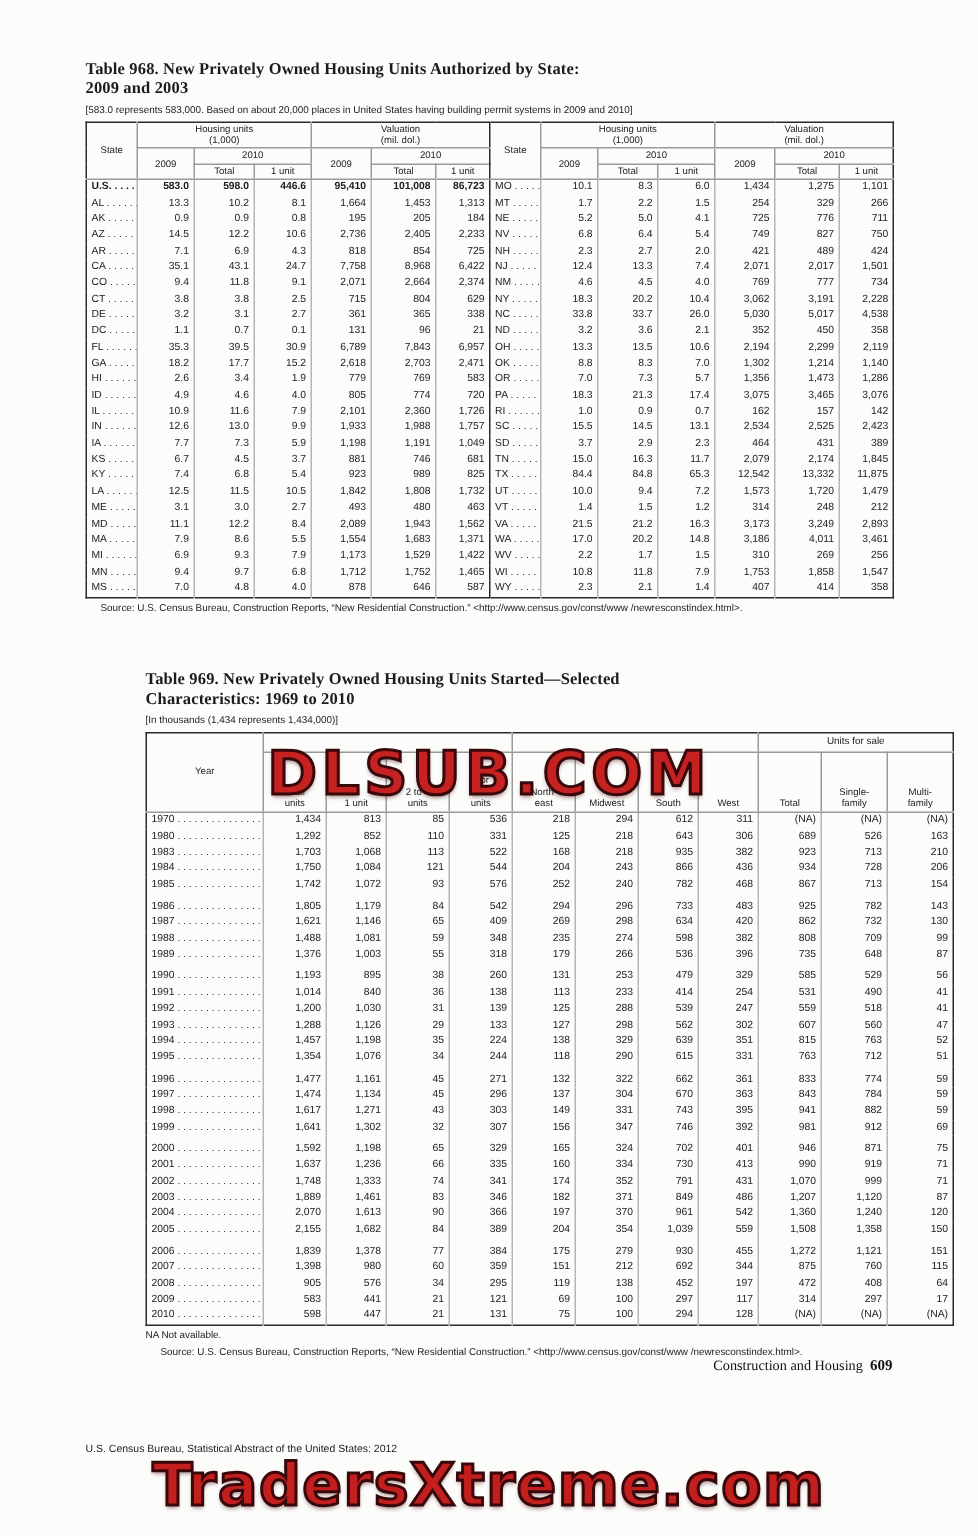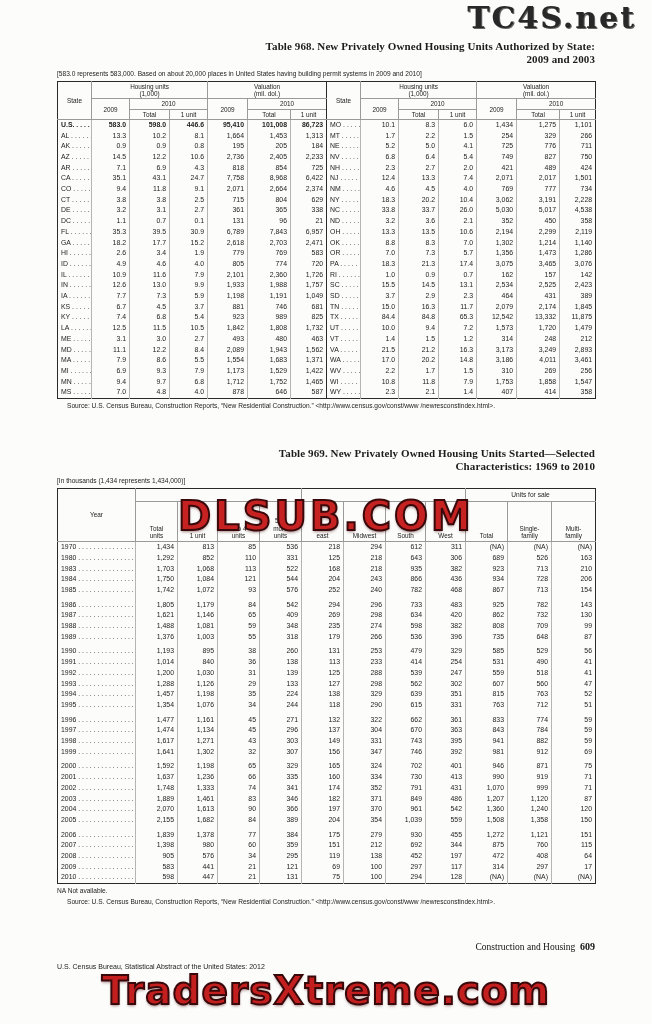--- a/index.html
+++ b/index.html
@@ -6,24 +6,24 @@
   html,body { margin:0; padding:0; background:#ffffff; }
   .page {
     position:relative; width:652px; height:1024px; margin:0 auto;
     background:#fcfcfa; overflow:hidden;
     font-family:"Liberation Sans", sans-serif; color:#1c1c1c;
   }
   .content { position:absolute; left:57px; top:0; width:538px; }
 
   .tbl-title {
     font-family:"Liberation Serif", serif; font-weight:bold;
-    font-size:11px; line-height:13px; margin:0; letter-spacing:.1px;text-align:right;
+    font-size:11px; line-height:13px; margin:0; letter-spacing:.1px;
   }
   .sec968 { margin-top:40px; }
-  .sec969 { margin-top:37px; }
+  .sec969 { margin-top:37px;margin-left:40px; }
   .bracket-note { font-size:6.6px; line-height:8px; margin:4px 0 3px 0; }
 
   table { border-collapse:collapse; table-layout:fixed; width:538px; }
   .t968, .t969 { border:1px solid #2a2a2a; }
   th, td { font-weight:normal; padding:0; overflow:hidden; }
   thead th {
     font-size:6.4px; line-height:7.2px; text-align:center; vertical-align:middle;
     border-left:1px solid #9a9a9a; border-bottom:1px solid #9a9a9a;
     padding:1px 1px; white-space:pre-line;
   }
@@ -36,21 +36,21 @@
   .h2 { border-left:1px solid #2a2a2a !important; }
   td.gs { padding-top:4px; }
   .t969 thead tr:nth-child(2) th { vertical-align:bottom; height:40px; padding-bottom:2px; }
   .t969 thead tr:first-child th { height:13px; }
   .spanner { font-size:6.6px; }
 
   .source { font-size:6.6px; line-height:8px; margin:3px 0 0 0; text-indent:10px; max-width:460px; }
   .na-note { font-size:6.6px; line-height:8px; margin:3px 0 0 0; }
 
   .running-foot {
-    position:absolute; top:941px; right:57px; text-align:left;
+    position:absolute; top:905px; right:57px; text-align:left;
     font-family:"Liberation Serif", serif; font-size:9.5px; color:#111;
   }
   .running-foot .pagenum { font-weight:bold; font-size:10px; }
   .citation { position:absolute; top:963px; left:57px; font-size:7px; color:#222; }
 
   .wm { position:absolute; font-weight:bold; z-index:5; pointer-events:none; white-space:nowrap; }
   .wm-top {
     top:0px; right:16px;
     font-family:"DejaVu Serif","Liberation Serif",serif;
     font-size:30px; letter-spacing:2px; color:#191919; opacity:.93;
@@ -1036,16 +1036,15 @@
       <p class="source">Source: U.S. Census Bureau, Construction Reports, “New Residential Construction.” &lt;http://www.census.gov/const/www /newresconstindex.html&gt;.</p>
     </section>
 
   </div>
 
   <div class="running-foot">
     <span>Construction and Housing</span>&nbsp;&nbsp;<span class="pagenum">609</span>
   </div>
   <div class="citation">U.S. Census Bureau, Statistical Abstract of the United States: 2012</div>
 
-  <div class="wm wm-top">TC4S.net</div>
   <div class="wm wm-bottom">TradersXtreme.com</div>
   <div class="wm wm-mid">DLSUB.COM</div>
 </div>
 
 </body></html>

